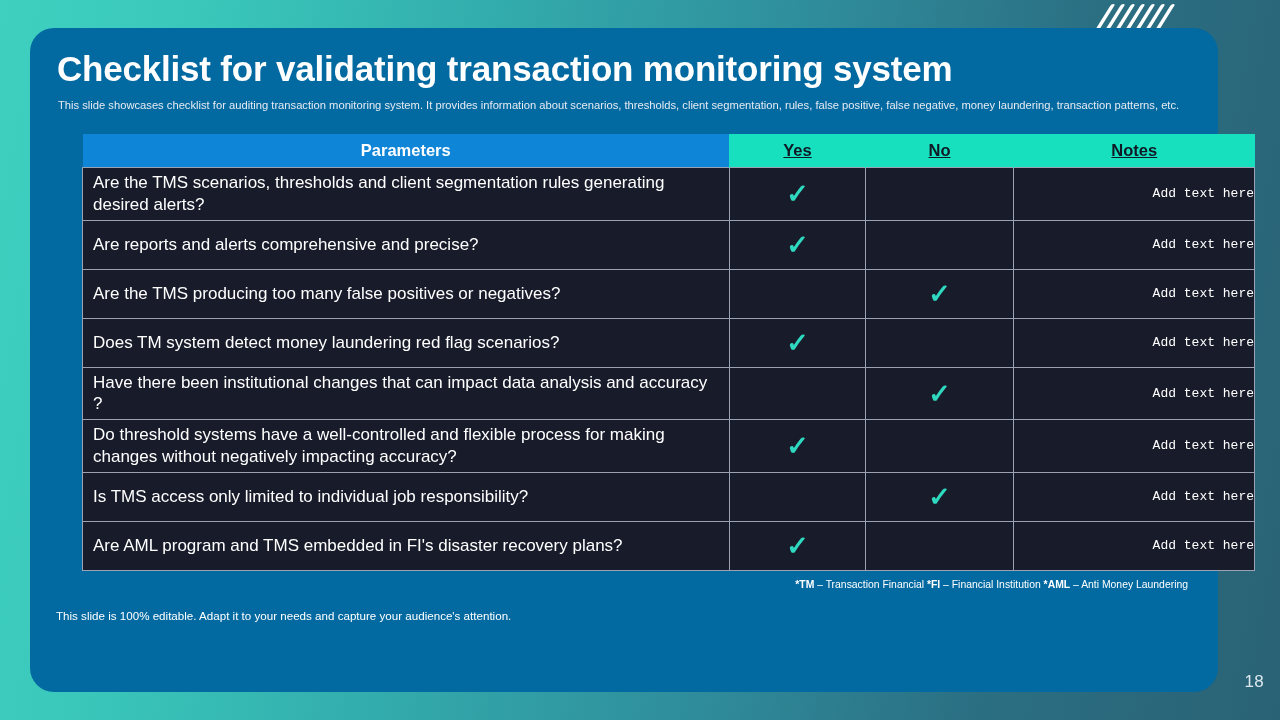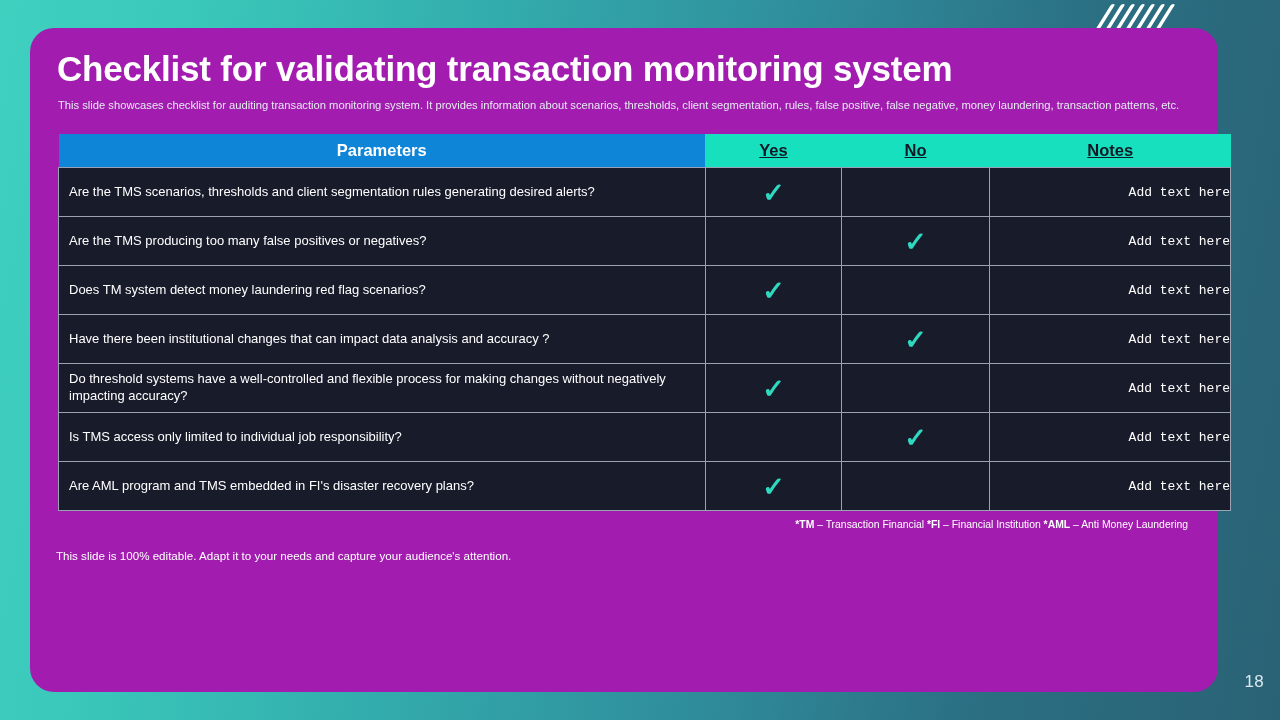--- a/index.html
+++ b/index.html
@@ -27,21 +27,21 @@
   
   #pagenum {
     position:absolute; right:16px; bottom:28px;
     color:#dbe9ef; font-size:17px; letter-spacing:.3px;
   }
 
   
   #card {
     position:absolute; left:30px; top:28px;
     width:1188px; height:664px;
-    background:#a21caf;
+    background:#0369a1;
     border-radius:24px;
     padding:22px 26px 0 26px;
   }
 
   #title {
     color:#ffffff;
     font-size:35px;
     font-weight:bold;
     letter-spacing:-0.2px;
     line-height:1.1;
@@ -55,20 +55,21 @@
     margin-left:2px;
     max-width:1140px;
   }
 
   
   #tablewrap { margin-top:21px; margin-left:2px; }
   table#checklist {
     border-collapse:collapse;
     width:1172px;
     table-layout:fixed;
+    margin-left:24px;
   }
   table#checklist col.c-param { width:647px; }
   table#checklist col.c-yes   { width:136px; }
   table#checklist col.c-no    { width:148px; }
   table#checklist col.c-notes { width:241px; }
 
   table#checklist thead th {
     height:34px;
     font-size:16.5px;
     font-weight:bold;
@@ -87,21 +88,21 @@
   }
 
   table#checklist tbody td {
     border:1px solid #9aa2b4;
     background:#181b2a;
     height:49px;
     vertical-align:middle;
   }
   td.q {
     color:#ffffff;
-    font-size:13px;
+    font-size:17px;
     padding:4px 10px 4px 10px;
     line-height:1.28;
   }
   td.mark { text-align:center; }
   td.note {
     color:#ffffff;
     font-size:13px;
     text-align:right;
     font-family:Liberation Mono, monospace;
   }
@@ -167,20 +168,26 @@
         </tr>
       </thead>
       <tbody id="tbody">
           <tr>
             <td class="q">Are the TMS scenarios, thresholds and client segmentation rules generating desired alerts?</td>
             <td class="mark"><span class="check">✓</span></td>
             <td class="mark"><span class="check empty"></span></td>
             <td class="note">Add text here</td>
           </tr>
           <tr>
+            <td class="q">Are reports and alerts comprehensive and precise?</td>
+            <td class="mark"><span class="check">✓</span></td>
+            <td class="mark"><span class="check empty"></span></td>
+            <td class="note">Add text here</td>
+          </tr>
+          <tr>
             <td class="q">Are the TMS producing too many false positives or negatives?</td>
             <td class="mark"><span class="check empty"></span></td>
             <td class="mark"><span class="check">✓</span></td>
             <td class="note">Add text here</td>
           </tr>
           <tr>
             <td class="q">Does TM system detect money laundering red flag scenarios?</td>
             <td class="mark"><span class="check">✓</span></td>
             <td class="mark"><span class="check empty"></span></td>
             <td class="note">Add text here</td>

